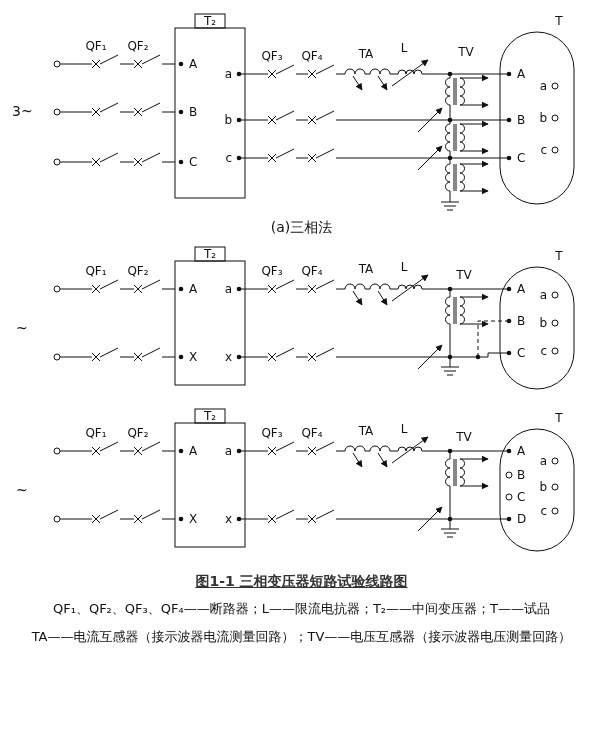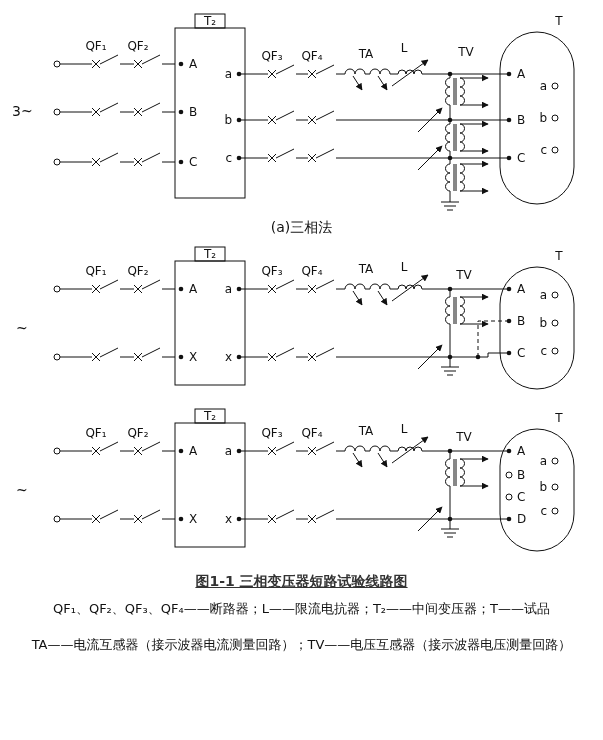--- a/index.html
+++ b/index.html
@@ -6,21 +6,21 @@
   html,body{width:603px;background:#fff}
   body{height:740px;overflow:hidden;font-family:"DejaVu Sans","Liberation Sans",sans-serif;color:#111}
   .page{padding-top:6px}
   .diagram{margin-top:6px}
   svg{display:block;margin:0 auto}
   svg text{font-family:"DejaVu Sans","Liberation Sans",sans-serif;font-size:12px;fill:#111;stroke:none}
   svg text.src{font-size:14px}
   .subcap{text-align:center;font-size:14px;margin-top:2px;color:#111}
   .figcap{text-align:center;font-size:14px;font-weight:bold;text-decoration:underline;margin-top:12px;color:#333}
   .legend{font-size:13px;line-height:20px;margin-top:8px;padding:0 24px;text-align:center;color:#111}
-  .legend2{margin-top:16px}
+  .legend2{margin-top:8px}
 </style>
 </head>
 <body>
 
 <div class="page">
 
   <div class="diagram">
     <svg width="603" height="205" viewBox="0 0 603 205">
       <defs>
         <marker id="ar-a" viewBox="0 0 10 10" refX="9" refY="5" markerWidth="7" markerHeight="7" orient="auto">

